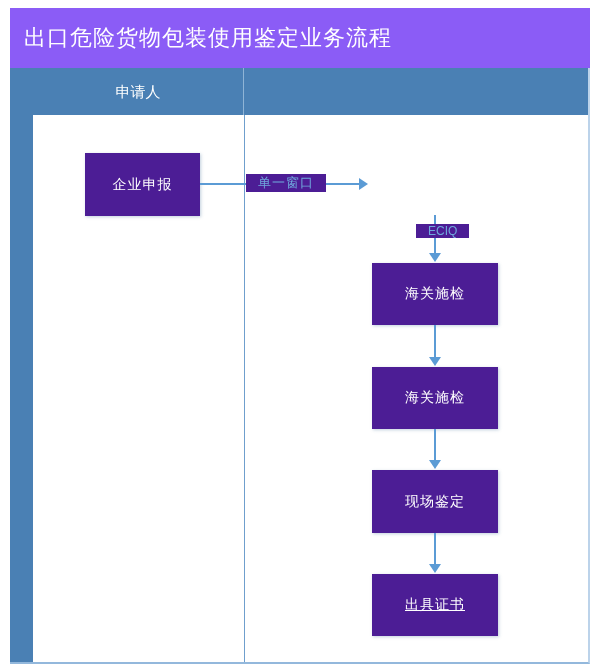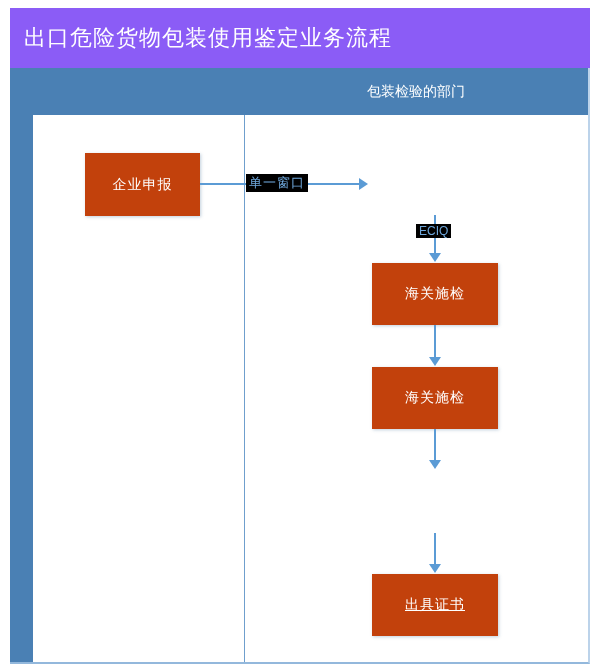--- a/index.html
+++ b/index.html
@@ -106,21 +106,21 @@
     left: 211px;
     top: 0px;
     width: 1px;
     height: 547px;
     background: #6f9fcd;
   }
 
   
   .proc-box {
     position: absolute;
-    background: #c2410c;
+    background: #4c1d95;
     color: #ffffff;
     display: flex;
     align-items: center;
     justify-content: center;
     font-size: 14px;
     letter-spacing: 1px;
     box-shadow: 1px 1px 3px rgba(120,150,180,0.45);
     box-sizing: border-box;
   }
 
@@ -146,41 +146,43 @@
     position: absolute;
     width: 0; height: 0;
     border-top: 6px solid transparent;
     border-bottom: 6px solid transparent;
     border-left: 9px solid #5b9bd5;
   }
   .edge-label {
     position: absolute;
     color: #6fa8dc;
     font-size: 12px;
-    background: #000000;
-    padding: 0 3px;
+    background: #4c1d95;
+    padding: 0 12px;
     white-space: nowrap;
   }
   .edge-label.cn { font-size: 13px; letter-spacing: 1px; }
 </style>
 </head>
 <body>
 
 <div id="title-bar">
   <div id="title-text">出口危险货物包装使用鉴定业务流程</div>
 </div>
 
 <div id="table-frame">
 
   <div id="left-spine"></div>
 
   <div id="header-row">
+    <div class="col-header" id="header-applicant">
+      <span class="hdr-line">申请人</span>
+    </div>
     <div class="col-header" id="header-customs">
       <span>
-        <span class="hdr-line">包装检验的部门</span>
       </span>
     </div>
   </div>
 
   <div id="body-area">
 
     <div id="col-divider"></div>
 
     <div class="proc-box" style="left:52px; top:38px; width:115px; height:63px;">
       <span>企业申报</span>
@@ -202,20 +204,23 @@
     <div class="v-line" style="left:401px; top:210px; height:34px;"></div>
     <div class="arrow-down" style="left:396px; top:242px;"></div>
 
     <div class="proc-box" style="left:339px; top:252px; width:126px; height:62px;">
       <span>海关施检</span>
     </div>
 
     <div class="v-line" style="left:401px; top:314px; height:33px;"></div>
     <div class="arrow-down" style="left:396px; top:345px;"></div>
 
+    <div class="proc-box" style="left:339px; top:355px; width:126px; height:63px;">
+      <span>现场鉴定</span>
+    </div>
 
     <div class="v-line" style="left:401px; top:418px; height:33px;"></div>
     <div class="arrow-down" style="left:396px; top:449px;"></div>
 
     <div class="proc-box" style="left:339px; top:459px; width:126px; height:62px;text-decoration:underline;">
       <span>出具证书</span>
     </div>
 
   </div>
 </div>

